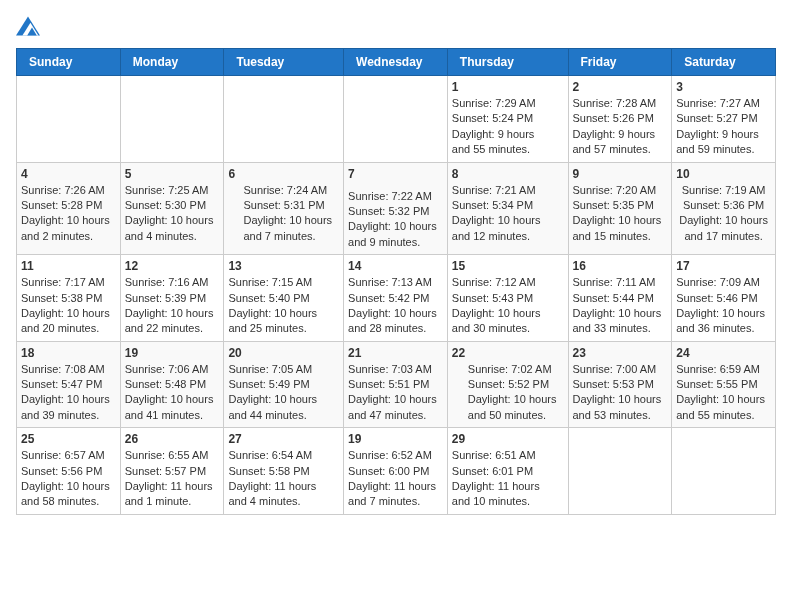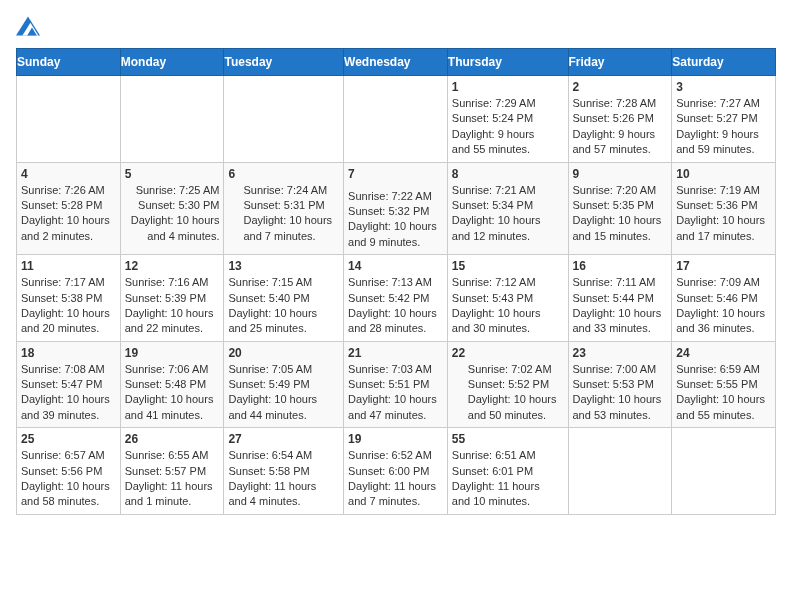--- a/index.html
+++ b/index.html
@@ -49,21 +49,21 @@
       color: #555;
     }
     table {
       width: 100%;
       border-collapse: collapse;
       font-size: 11px;
     }
     thead tr th {
       background-color: #2176c7;
       color: #fff;
-      padding: 6px 0;
+      padding: 6px 12px;
       text-align: left;
       font-size: 12px;
       font-weight: bold;
       border: 1px solid #1a5fa0;
     }
     tbody tr td {
       border: 1px solid #ccc;
       padding: 4px 4px;
       vertical-align: top;
       min-height: 70px;
@@ -155,21 +155,21 @@
       <tr>
         <td>
           <span class="day-number">4</span>
           <div class="day-info" style="white-space: pre-line;">Sunrise: 7:26 AM
 Sunset: 5:28 PM
 Daylight: 10 hours
 and 2 minutes.</div>
         </td>
         <td>
           <span class="day-number">5</span>
-          <div class="day-info" style="white-space: pre-line; text-align: right;">Sunrise: 7:25 AM
+          <div class="day-info" style="white-space: pre-line;">Sunrise: 7:25 AM
 Sunset: 5:30 PM
 Daylight: 10 hours
 and 4 minutes.</div>
         </td>
         <td>
           <span class="day-number">6</span>
           <div class="day-info" style="white-space: pre-line; margin-left: 15px;">Sunrise: 7:24 AM
 Sunset: 5:31 PM
 Daylight: 10 hours
 and 7 minutes.</div>
@@ -190,21 +190,21 @@
         </td>
         <td>
           <span class="day-number">9</span>
           <div class="day-info" style="white-space: pre-line;">Sunrise: 7:20 AM
 Sunset: 5:35 PM
 Daylight: 10 hours
 and 15 minutes.</div>
         </td>
         <td>
           <span class="day-number">10</span>
-          <div class="day-info" style="white-space: pre-line;">Sunrise: 7:19 AM
+          <div class="day-info" style="white-space: pre-line; text-align: center;">Sunrise: 7:19 AM
 Sunset: 5:36 PM
 Daylight: 10 hours
 and 17 minutes.</div>
         </td>
       </tr>
       <tr>
         <td>
           <span class="day-number">11</span>
           <div class="day-info" style="white-space: pre-line;">Sunrise: 7:17 AM
 Sunset: 5:38 PM
@@ -328,21 +328,21 @@
 and 4 minutes.</div>
         </td>
         <td>
           <span class="day-number">19</span>
           <div class="day-info" style="white-space: pre-line;">Sunrise: 6:52 AM
 Sunset: 6:00 PM
 Daylight: 11 hours
 and 7 minutes.</div>
         </td>
         <td>
-          <span class="day-number">55</span>
+          <span class="day-number">29</span>
           <div class="day-info" style="white-space: pre-line;">Sunrise: 6:51 AM
 Sunset: 6:01 PM
 Daylight: 11 hours
 and 10 minutes.</div>
         </td>
         <td class="empty-cell"></td>
         <td class="empty-cell"></td>
       </tr>
     </tbody>
 </table>

